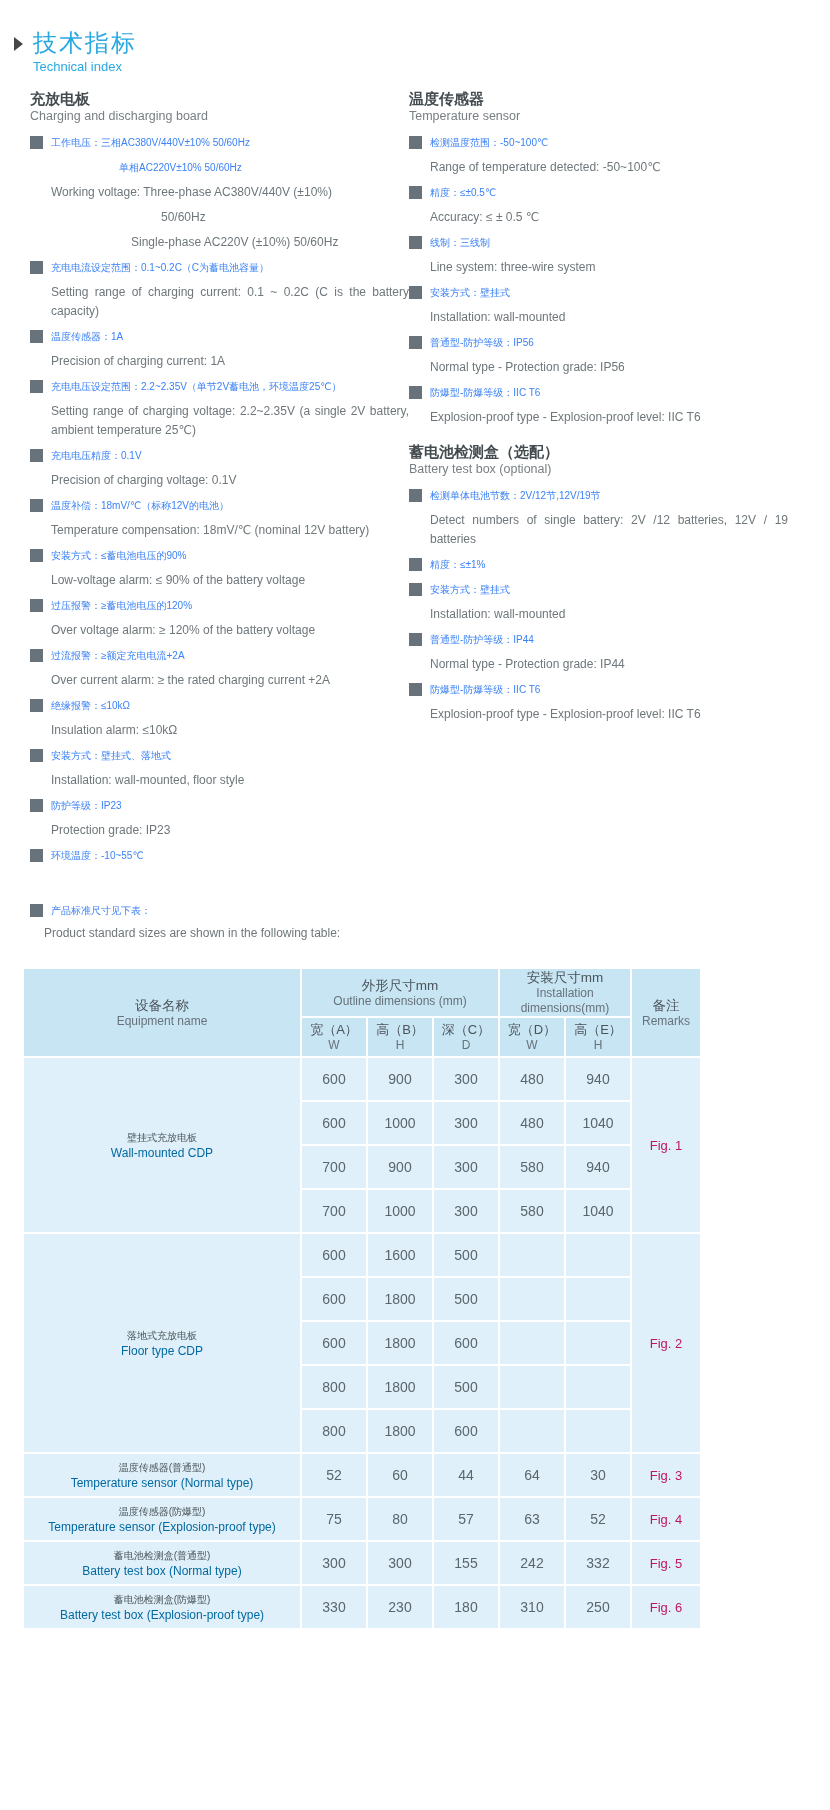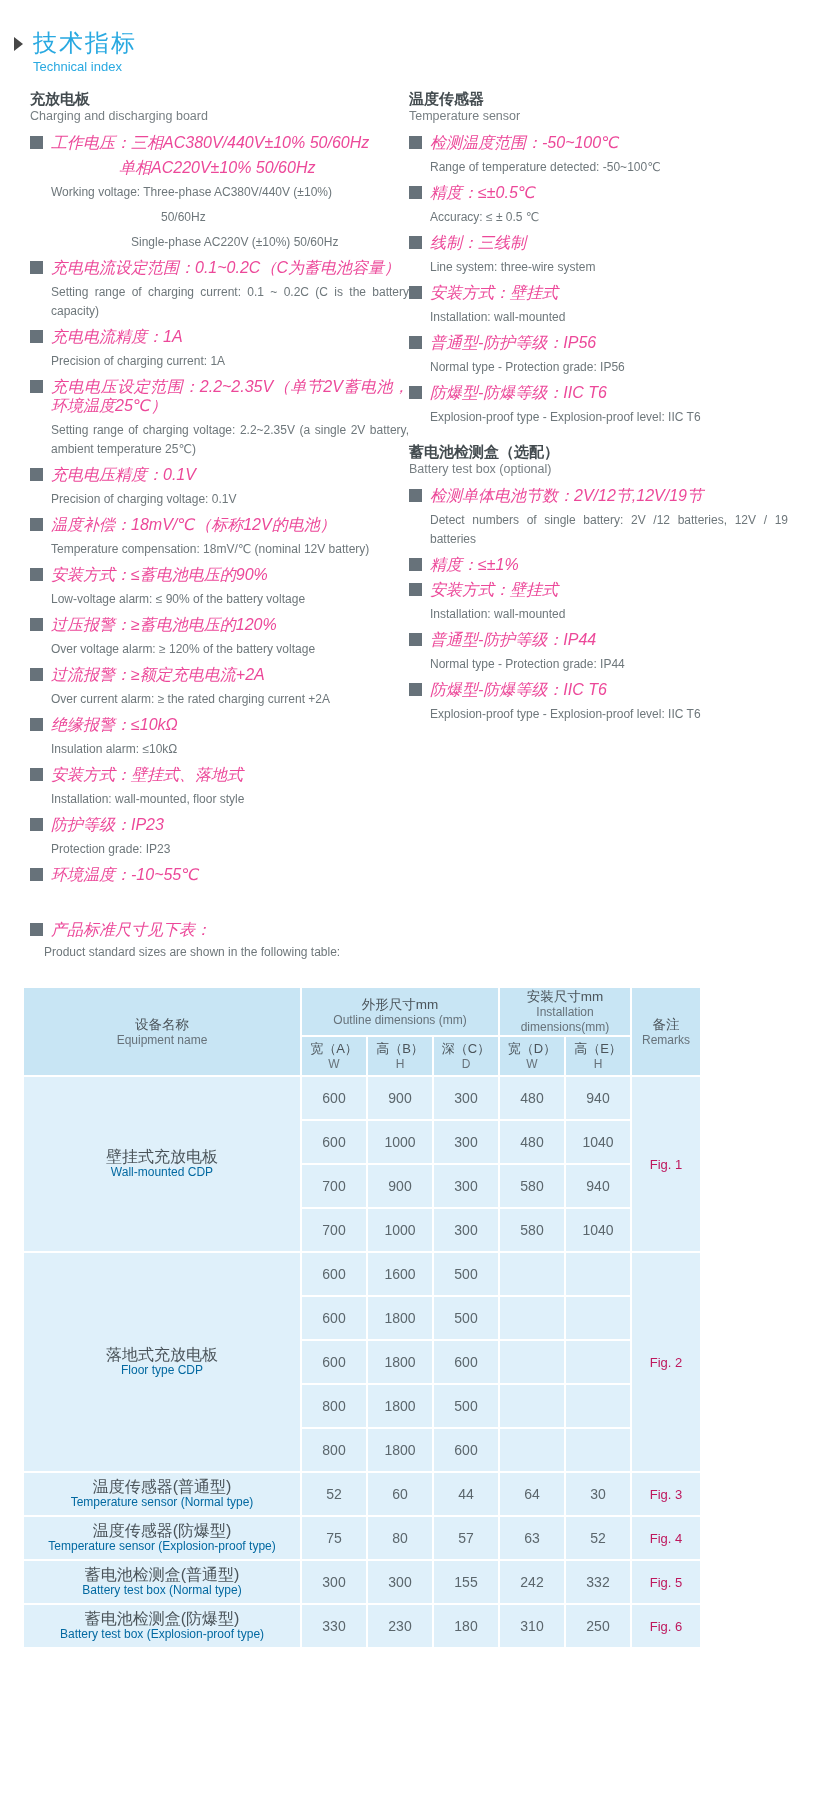--- a/index.html
+++ b/index.html
@@ -14,22 +14,22 @@
     border-left:9px solid #474747;margin:7px 10px 0 0;}
   .title-zh{font-size:24px;letter-spacing:2px;color:#29a9e1;line-height:26px;}
   .title-en{font-size:13px;color:#29a9e1;margin-top:3px;}
   
   .columns{display:flex;padding:16px 42px 0 30px;gap:0;}
   .col{width:50%;}
   .section.gap{margin-top:16px;}
   .sec-title-zh{font-size:15px;font-weight:bold;color:#434b4f;line-height:18px;}
   .sec-title-en{font-size:12.5px;color:#777f83;margin:1px 0 10px 0;}
   .spec-item{margin-bottom:2px;}
-  .zh-line{position:relative;padding-left:21px;font-size:16px;color:#ec4899;
-    line-height:19px;margin-bottom:6px;text-align:justify;font-style:italic;}
+  .zh-line{position:relative;padding-left:21px;font-size:10px;color:#3b82f6;
+    line-height:19px;margin-bottom:6px;text-align:justify;}
   .zh-line.first::before{content:"";position:absolute;left:0;top:3px;width:13px;height:13px;background:#67727a;}
   .zh-line.cont{padding-left:21px;}
   .en-line{padding-left:21px;font-size:12px;color:#6e777b;line-height:19px;
     margin-bottom:6px;text-align:justify;}
   
   .note{padding:30px 19px 10px 30px;}
   .note .zh-line{margin-bottom:4px;}
   .note .en-line{padding-left:14px;}
   
   .size-table{margin:8px 0 0 22px;border-collapse:collapse;width:680px;table-layout:fixed;}
@@ -38,21 +38,21 @@
   .size-table td{background:#dff0fa;}
   .col-equip{width:278px;}  .col-dim{width:66px;}  .col-remark{width:70px;}
   .grp-zh{font-size:13.5px;color:#4b545a;line-height:17px;text-align:center;}
   .grp-en{font-size:12px;color:#67727a;line-height:15px;text-align:center;}
   .head-cell{height:46px;vertical-align:middle;}
   .sub-th{height:38px;vertical-align:middle;}
   .sub-zh{font-size:13px;color:#4b545a;line-height:16px;text-align:center;}
   .sub-en{font-size:12px;color:#67727a;line-height:14px;text-align:center;}
   td.num{height:42px;text-align:center;vertical-align:middle;font-size:14px;color:#5b666c;}
   td.equip{text-align:center;vertical-align:middle;}
-  .equip-zh{font-size:16px;color:#4b545a;line-height:16px;}
+  .equip-zh{font-size:10px;color:#4b545a;line-height:16px;}
   .equip-en{font-size:12px;color:#0369a1;line-height:15px;}
   td.remark{text-align:center;vertical-align:middle;font-size:13px;color:#be185d;}
 </style>
 </head>
 <body>
 
 <div class="page-header">
   <div class="marker"></div>
   <div>
     <div class="title-zh">技术指标</div>
@@ -70,21 +70,21 @@
           <div class="zh-line cont" style="margin-left: 68px;">单相AC220V±10%   50/60Hz</div>
           <div class="en-line">Working voltage: Three-phase AC380V/440V (±10%)</div>
           <div class="en-line" style="padding-left: 131px;">50/60Hz</div>
           <div class="en-line" style="padding-left: 101px;">Single-phase AC220V (±10%) 50/60Hz</div>
         </div>
         <div class="spec-item">
           <div class="zh-line first">充电电流设定范围：0.1~0.2C（C为蓄电池容量）</div>
           <div class="en-line">Setting range of charging current: 0.1 ~ 0.2C (C is the battery capacity)</div>
         </div>
         <div class="spec-item">
-          <div class="zh-line first">充电电流精度：1A</div>
+          <div class="zh-line first">温度传感器：1A</div>
           <div class="en-line">Precision of charging current: 1A</div>
         </div>
         <div class="spec-item">
           <div class="zh-line first">充电电压设定范围：2.2~2.35V（单节2V蓄电池，环境温度25℃）</div>
           <div class="en-line">Setting range of charging voltage: 2.2~2.35V (a single 2V battery, ambient temperature 25℃)</div>
         </div>
         <div class="spec-item">
           <div class="zh-line first">充电电压精度：0.1V</div>
           <div class="en-line">Precision of charging voltage: 0.1V</div>
         </div>

